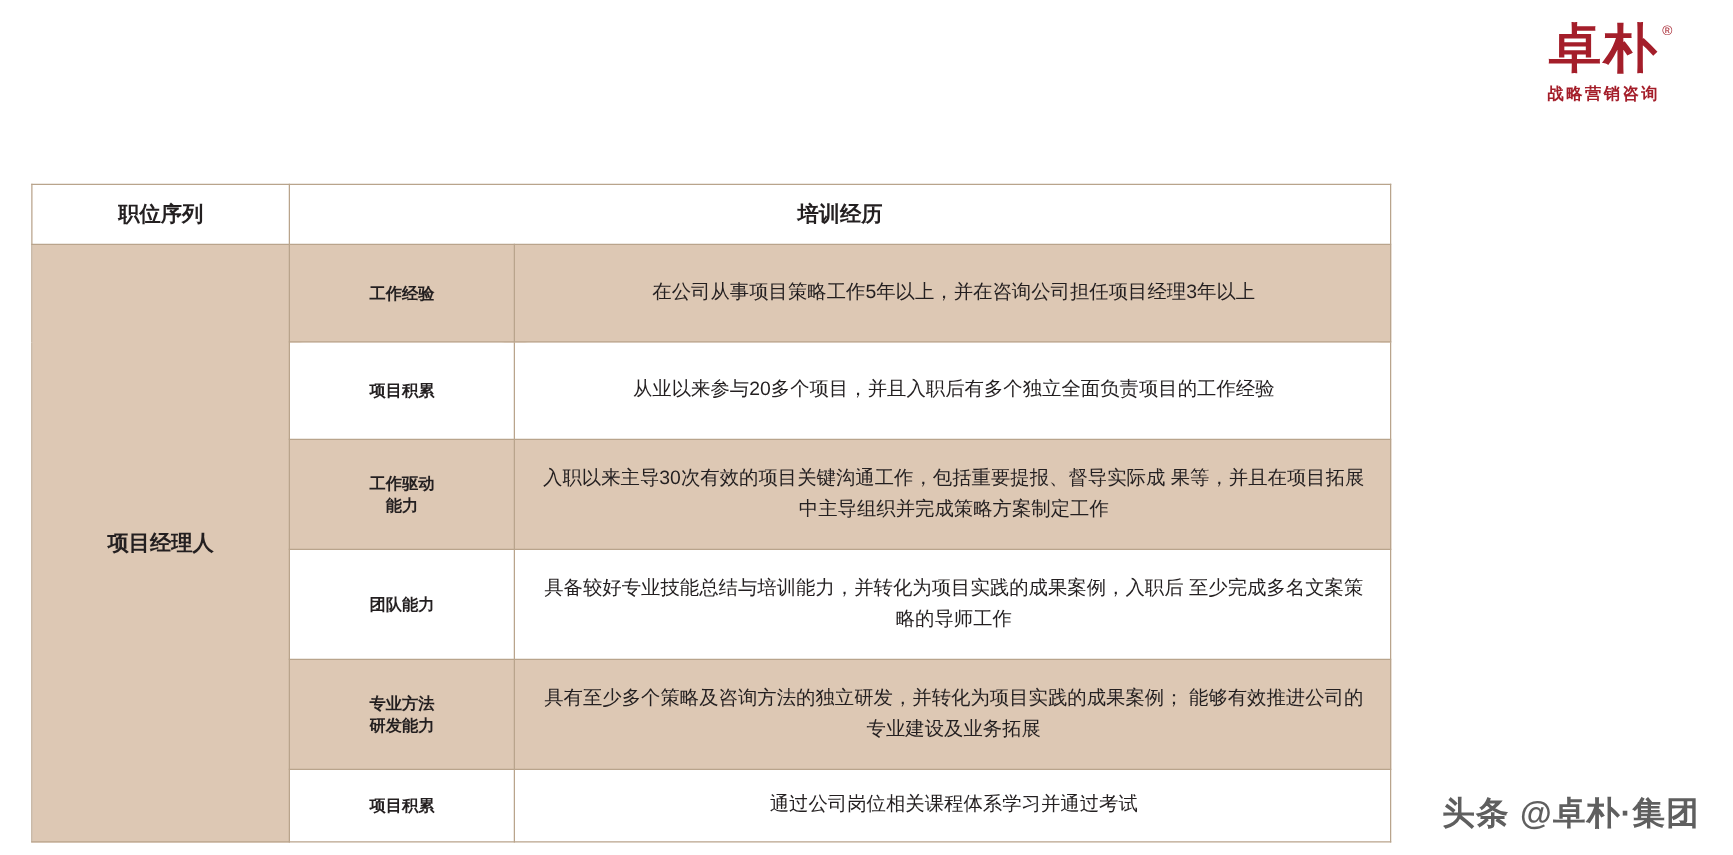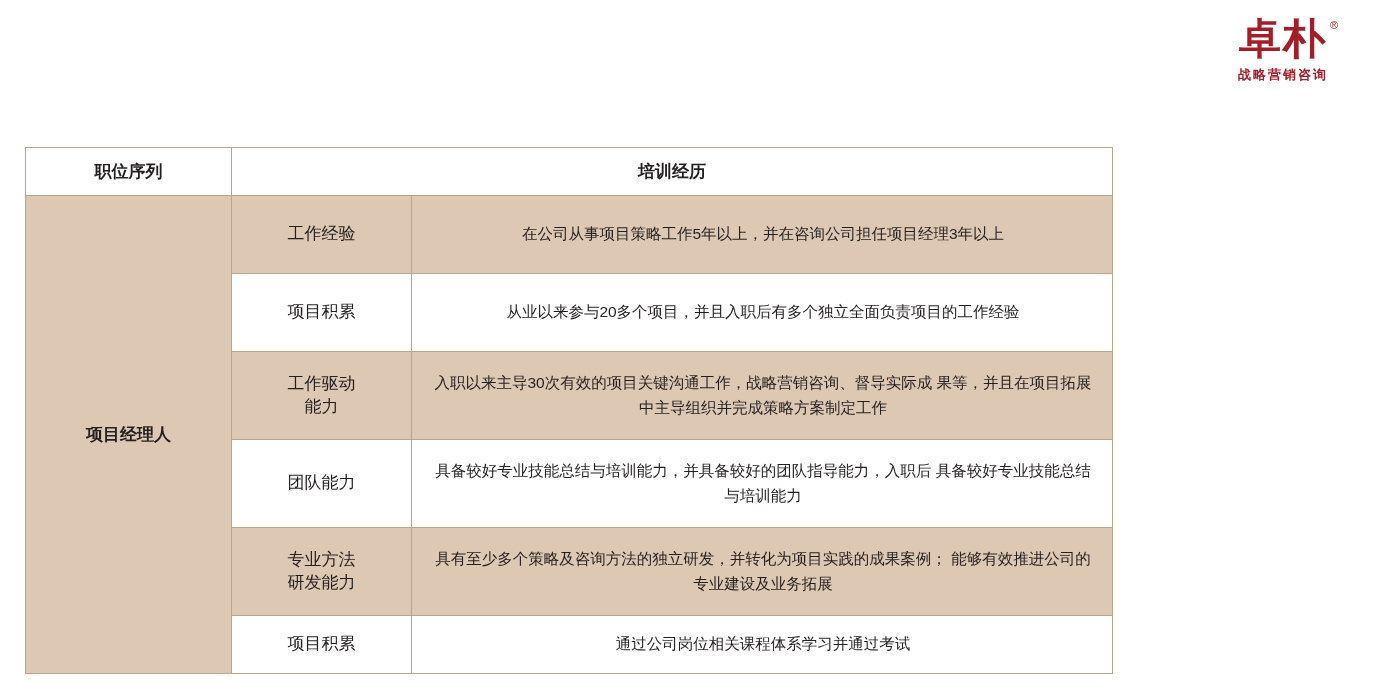--- a/index.html
+++ b/index.html
@@ -103,22 +103,22 @@
     background: #ddc8b4;
     text-align: center;
     font-weight: bold;
     font-size: 17px;
     color: #231f20;
     margin-top: 16px;
   }
 
   .cat-cell {
     text-align: center;
-    font-weight: normal;
-    font-size: 17px;
+    font-weight: bold;
+    font-size: 13px;
     color: #231f20;
     line-height: 1.35;
     padding: 8px 6px;
   }
   .desc-cell {
     font-size: 15.5px;
     color: #231f20;
     line-height: 1.6;
     padding: 12px 16px 12px 18px;
     text-align: center;
@@ -186,35 +186,36 @@
           <td class="desc-cell">在公司从事项目策略工作5年以上，并在咨询公司担任项目经理3年以上</td>
         </tr>
 
         <tr class="r1 plain">
           <td class="cat-cell">项目积累</td>
           <td class="desc-cell">从业以来参与20多个项目，并且入职后有多个独立全面负责项目的工作经验</td>
         </tr>
 
         <tr class="r2 shaded">
           <td class="cat-cell">工作驱动<br>能力</td>
-          <td class="desc-cell">入职以来主导30次有效的项目关键沟通工作，战略营销咨询、督导实际成 果等，并且在项目拓展中主导组织并完成策略方案制定工作</td>
+          <td class="desc-cell">入职以来主导30次有效的项目关键沟通工作，包括重要提报、督导实际成 果等，并且在项目拓展中主导组织并完成策略方案制定工作</td>
         </tr>
 
         <tr class="r3 plain">
           <td class="cat-cell">团队能力</td>
-          <td class="desc-cell">具备较好专业技能总结与培训能力，并具备较好的团队指导能力，入职后 具备较好专业技能总结与培训能力</td>
+          <td class="desc-cell">具备较好专业技能总结与培训能力，并转化为项目实践的成果案例，入职后 至少完成多名文案策略的导师工作</td>
         </tr>
 
         <tr class="r4 shaded">
           <td class="cat-cell">专业方法<br>研发能力</td>
           <td class="desc-cell">具有至少多个策略及咨询方法的独立研发，并转化为项目实践的成果案例； 能够有效推进公司的专业建设及业务拓展</td>
         </tr>
 
         <tr class="r5 plain">
           <td class="cat-cell">项目积累</td>
           <td class="desc-cell">通过公司岗位相关课程体系学习并通过考试</td>
         </tr>
       </tbody>
     </table>
   </div>
 
+  <div class="watermark">头条 @卓朴·集团</div>
 
 </div>
 
 </body></html>

